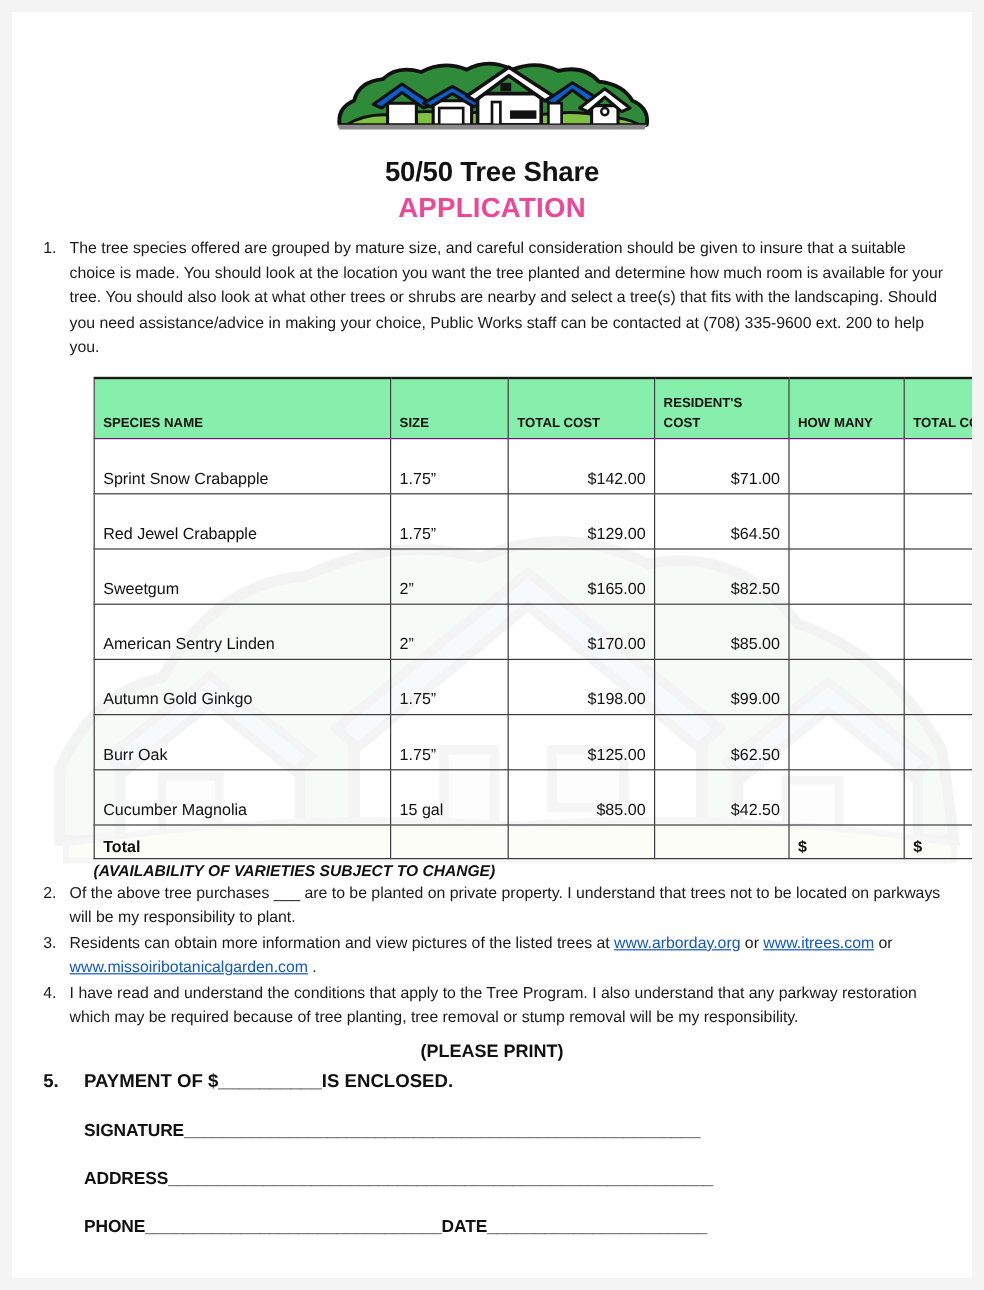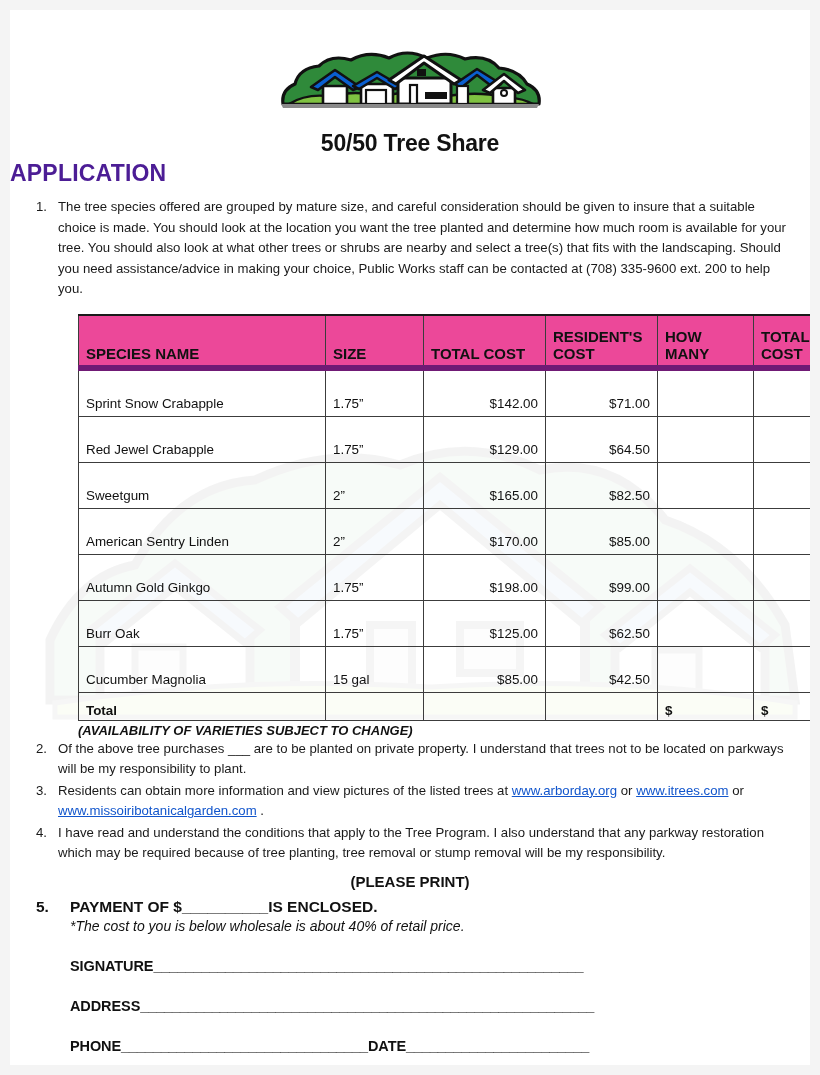--- a/index.html
+++ b/index.html
@@ -52,23 +52,24 @@
   
   .title-1 {
     text-align: center;
     font-size: 23px;
     font-weight: bold;
     color: #121212;
     letter-spacing: -0.2px;
     margin-top: 8px;
   }
   .title-2 {
+    text-align: center;
     font-size: 23px;
     font-weight: bold;
-    color: #4c1d95;
+    color: #ec4899;
     letter-spacing: 0.2px;
     margin-top: 3px;
   }
 
   
   .item {
     position: relative;
     padding-left: 48px;
     padding-right: 18px;
     font-size: 13.2px;
@@ -107,29 +108,29 @@
   }
   table.trees td, table.trees th {
     border: 1px solid #3c3c3c;
     padding: 0 7px;
     vertical-align: bottom;
     height: 40px;
     font-weight: normal;
     background: transparent;
   }
   table.trees thead th {
-    background: #ec4899;
+    background: #86efac;
     font-weight: bold;
     border-top: 2px solid #1a1a1a;
-    border-bottom: 6px solid #701a75;
+    border-bottom: 1px solid #701a75;
     text-align: left;
     height: 46px;
     line-height: 17px;
     padding-bottom: 3px;
-    font-size: 15px;
+    font-size: 11px;
   }
   table.trees tbody td { padding-bottom: 5px; }
   .c-name  { width: 232px; }
   .c-size  { width: 83px; }
   .c-total { width: 107px; text-align: right; }
   .c-res   { width: 97px; text-align: right; }
   .c-how   { width: 81px; margin-left: 23px; }
   .c-tot2  { width: 84px; }
   thead .c-total, thead .c-res { text-align: left; }
   tbody tr.total-row td {
@@ -359,21 +360,20 @@
     <div class="item item-4">
       <span class="num">4.</span>
       <span>I have read and understand the conditions that apply to the Tree Program. I also understand that any parkway restoration which may be required because of tree planting, tree removal or stump removal will be my responsibility.</span>
     </div>
 
     <div class="please-print">(PLEASE PRINT)</div>
 
     <div class="pay-line">
       <span class="num5">5.</span><span>PAYMENT OF $__________IS ENCLOSED.</span>
     </div>
-    <div class="note-line">*The cost to you is below wholesale is about 40% of retail price.</div>
 
     <div class="field-line">
       <span>SIGNATURE</span><span>______________________________________________________</span>
     </div>
     <div class="field-line">
       <span>ADDRESS</span><span>_________________________________________________________</span>
     </div>
     <div class="field-line">
       <span>PHONE</span><span>_______________________________</span><span>DATE</span><span>_______________________</span>
     </div>

